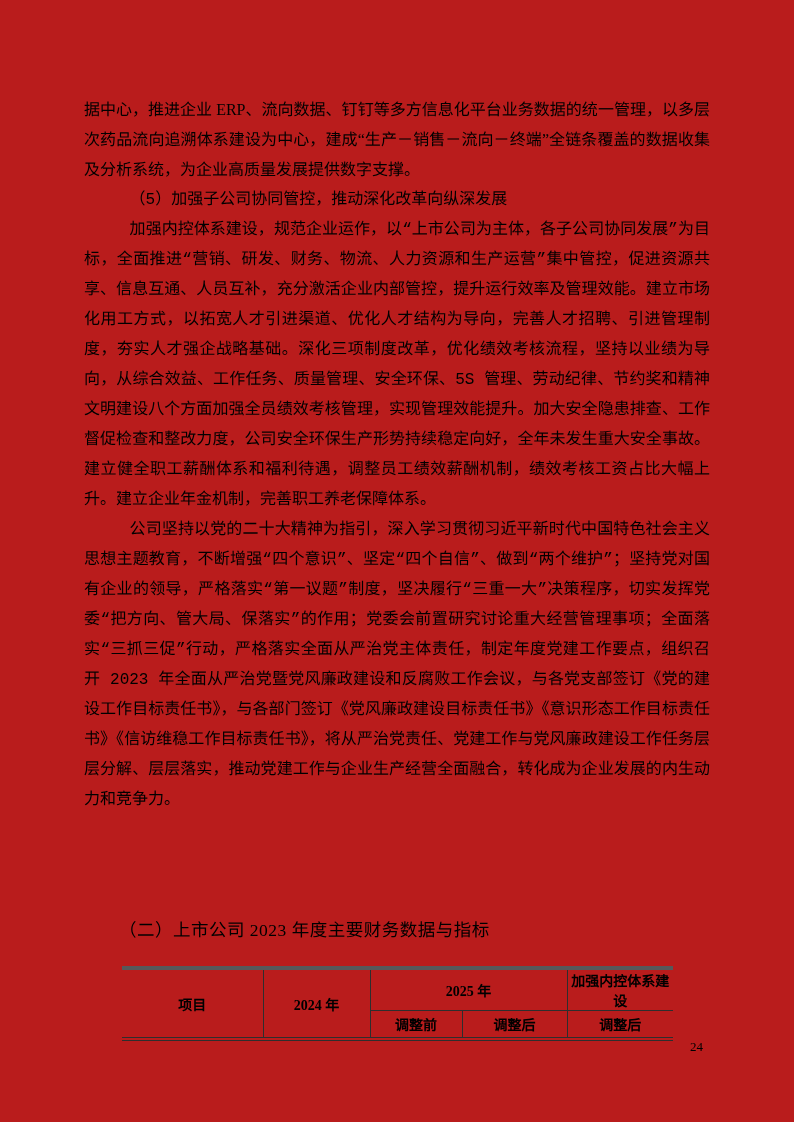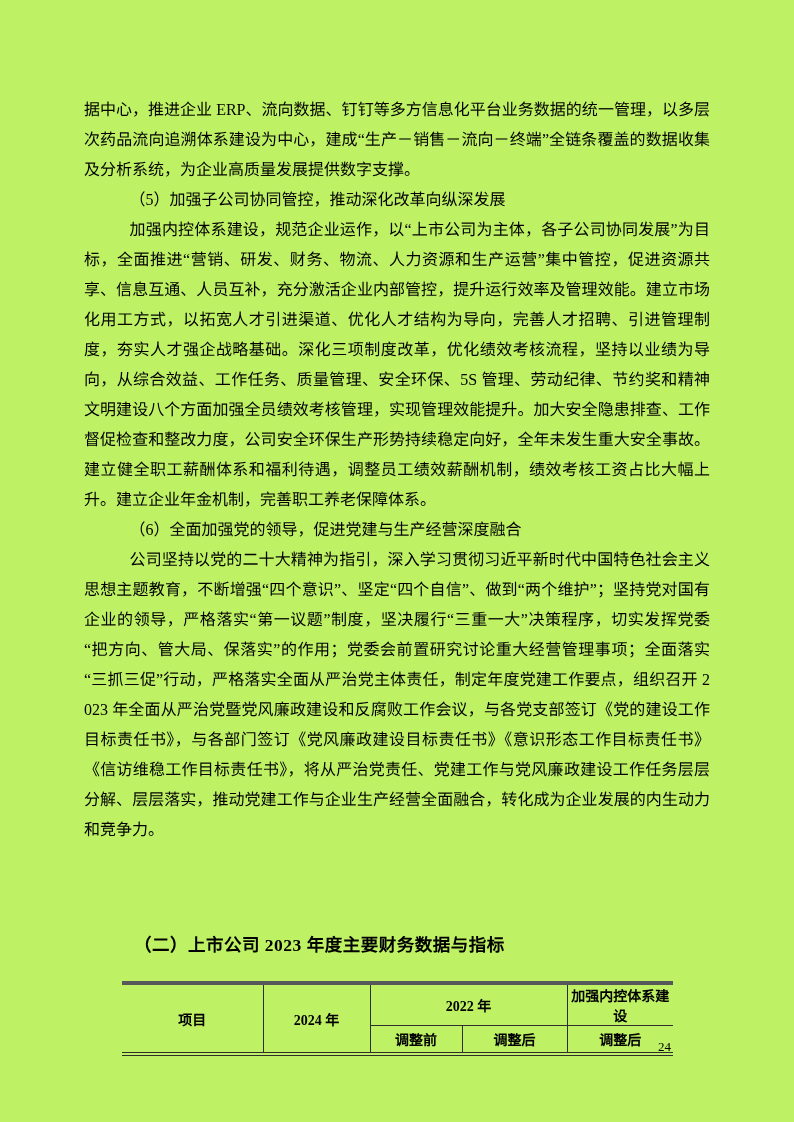--- a/index.html
+++ b/index.html
@@ -1,50 +1,50 @@
 <!DOCTYPE html>
 <html lang="zh-CN"><head>
 <meta charset="utf-8">
 <style>
   html, body { margin: 0; padding: 0; background: #e8e8e8; }
   .page {
     position: relative;
     width: 794px;
     height: 1122px;
     margin: 0 auto;
-    background: #bef264;
+    background: #b91c1c;
     font-family: "Liberation Serif", "DejaVu Serif", serif;
     color: #000000;
     overflow: hidden;
   }
   .content {
     position: absolute;
     left: 84px;
     top: 95px;
     width: 626px;
   }
   .body-para {
     margin: 0;
     font-size: 16px;
     line-height: 30px;
     text-align: justify;
     text-justify: inter-ideograph;
     word-break: break-all;
   }
-  .indent { text-indent: 2.85em; }
+  .indent { text-indent: 2.85em; font-family: Liberation Mono, monospace; }
   .bottom-section {
     position: absolute;
     left: 84px;
     top: 913px;
     width: 626px;
   }
   .section-heading {
-    margin: 15px;
+    margin: 0;
     font-size: 17.5px;
-    font-weight: bold;
+    font-weight: normal;
     line-height: 34px;
     text-indent: 2em;
     letter-spacing: 0.5px;
   }
   .fin-table-wrap { margin-top: 19px; margin-left: 38px; }
   table.fin-table {
     border-collapse: collapse;
     table-layout: fixed;
     width: 551px;
     border-top: 4px solid #57585a;
@@ -58,56 +58,55 @@
     vertical-align: middle;
     padding: 0;
     font-family: "Liberation Serif", "DejaVu Serif", serif;
   }
   table.fin-table th:first-child { border-left: 0; }
   table.fin-table th:last-child { border-right: 0; }
   tr.row-top th { height: 23px; }
   tr.row-sub th { height: 26px; }
   .page-number {
     position: absolute;
-    left: 658px;
+    left: 690px;
     top: 1038px;
     font-size: 13px;
     line-height: 18px;
   }
 </style>
 </head>
 <body>
 
 <div class="page">
 
   <div class="content">
     <p class="body-para">据中心，推进企业 ERP、流向数据、钉钉等多方信息化平台业务数据的统一管理，以多层次药品流向追溯体系建设为中心，建成“生产－销售－流向－终端”全链条覆盖的数据收集及分析系统，为企业高质量发展提供数字支撑。</p>
     <p class="body-para indent">（5）加强子公司协同管控，推动深化改革向纵深发展</p>
     <p class="body-para indent">加强内控体系建设，规范企业运作，以“上市公司为主体，各子公司协同发展”为目标，全面推进“营销、研发、财务、物流、人力资源和生产运营”集中管控，促进资源共享、信息互通、人员互补，充分激活企业内部管控，提升运行效率及管理效能。建立市场化用工方式，以拓宽人才引进渠道、优化人才结构为导向，完善人才招聘、引进管理制度，夯实人才强企战略基础。深化三项制度改革，优化绩效考核流程，坚持以业绩为导向，从综合效益、工作任务、质量管理、安全环保、5S 管理、劳动纪律、节约奖和精神文明建设八个方面加强全员绩效考核管理，实现管理效能提升。加大安全隐患排查、工作督促检查和整改力度，公司安全环保生产形势持续稳定向好，全年未发生重大安全事故。建立健全职工薪酬体系和福利待遇，调整员工绩效薪酬机制，绩效考核工资占比大幅上升。建立企业年金机制，完善职工养老保障体系。</p>
-    <p class="body-para indent">（6）全面加强党的领导，促进党建与生产经营深度融合</p>
     <p class="body-para indent">公司坚持以党的二十大精神为指引，深入学习贯彻习近平新时代中国特色社会主义思想主题教育，不断增强“四个意识”、坚定“四个自信”、做到“两个维护”；坚持党对国有企业的领导，严格落实“第一议题”制度，坚决履行“三重一大”决策程序，切实发挥党委“把方向、管大局、保落实”的作用；党委会前置研究讨论重大经营管理事项；全面落实“三抓三促”行动，严格落实全面从严治党主体责任，制定年度党建工作要点，组织召开 2023 年全面从严治党暨党风廉政建设和反腐败工作会议，与各党支部签订《党的建设工作目标责任书》，与各部门签订《党风廉政建设目标责任书》《意识形态工作目标责任书》《信访维稳工作目标责任书》，将从严治党责任、党建工作与党风廉政建设工作任务层层分解、层层落实，推动党建工作与企业生产经营全面融合，转化成为企业发展的内生动力和竞争力。</p>
   </div>
 
   <div class="bottom-section">
     <h2 class="section-heading">（二）上市公司 2023 年度主要财务数据与指标</h2>
 
     <div class="fin-table-wrap">
       <table class="fin-table">
         <colgroup>
           <col style="width:141px">
           <col style="width:107px">
           <col style="width:92px">
           <col style="width:105px">
           <col style="width:106px">
         </colgroup>
         <tbody>
           <tr class="row-top">
             <th rowspan="2">项目</th>
             <th rowspan="2">2024 年</th>
-            <th colspan="2">2022 年</th>
+            <th colspan="2">2025 年</th>
             <th>加强内控体系建设</th>
           </tr>
           <tr class="row-sub">
             <th>调整前</th>
             <th>调整后</th>
             <th>调整后</th>
           </tr>
         </tbody>
       </table>
     </div>

